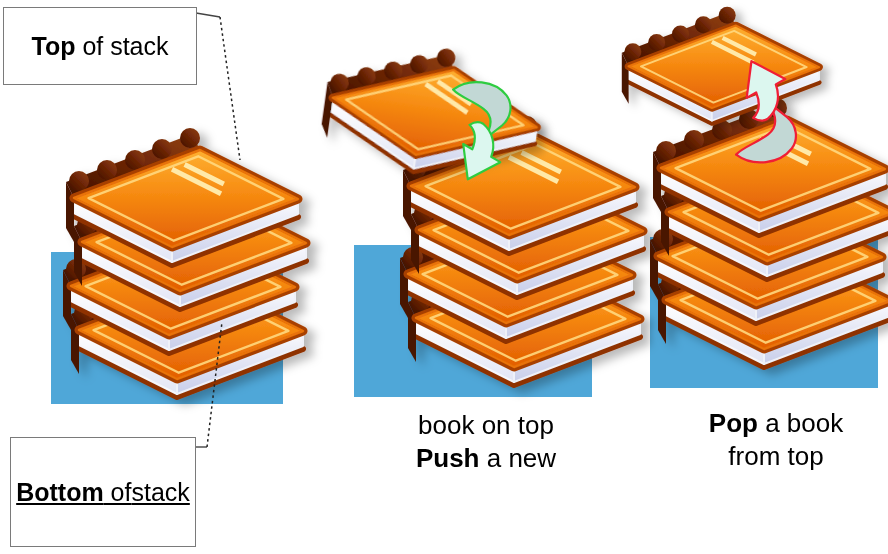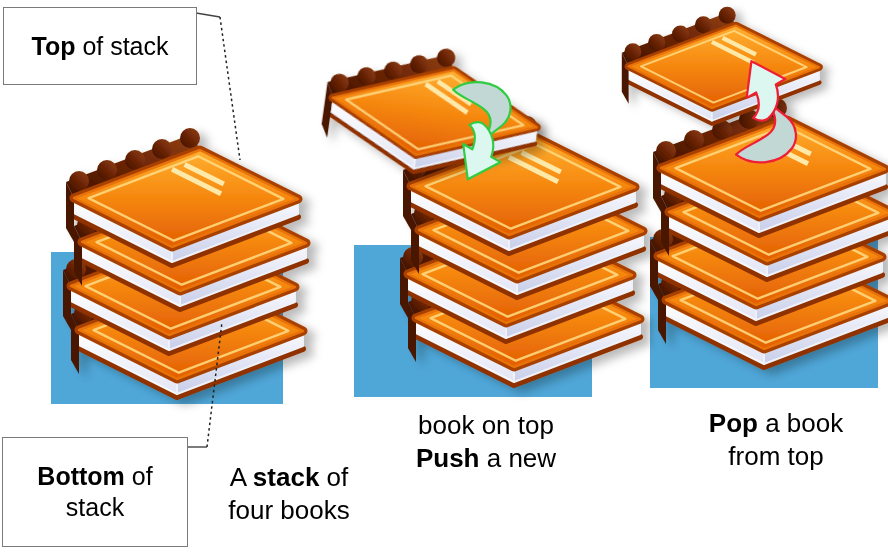--- a/index.html
+++ b/index.html
@@ -4,26 +4,26 @@
 <style>
   html,body{margin:0;padding:0;background:#fff;}
   .canvas{
     position:relative;width:888px;height:554px;background:var(--background,#fff);
     font-family:"Liberation Sans","DejaVu Sans",sans-serif;overflow:hidden;
     color:var(--text,#000);
   }
   .art{position:absolute;left:0;top:0;}
   .label-box{
     position:absolute;background:#fff;border:1.5px solid var(--label-box-border,#7a7a7a);
-    display:flex;flex-direction:column;justify-content:center;align-items:center;
+    display:flex;flex-direction:row;justify-content:center;align-items:center;
     text-align:right;font-size:25px;line-height:31px;z-index:3;
   }
   .label-box .b, .caption .b{font-weight:bold;}
   .label-box-top{left:3px;top:7px;width:192px;height:76px;}
-  .label-box-bottom{left:2px;top:437px;width:184px;height:108px;}
+  .label-box-bottom{left:10px;top:437px;width:184px;height:108px;text-decoration:underline;}
   .caption{
     position:absolute;text-align:center;font-size:26px;line-height:33px;z-index:3;
   }
   .caption-stack{left:169px;top:461px;width:240px;}
   .caption-push{left:366px;top:409px;width:240px;}
   .caption-pop{left:656px;top:407px;width:240px;}
 </style>
 </head>
 <body>
 
@@ -118,24 +118,20 @@
 
   <div class="label-box label-box-top">
     <div><span class="b">Top</span><span> of stack</span></div>
   </div>
 
   <div class="label-box label-box-bottom">
     <div><span class="b">Bottom</span><span> of</span></div>
     <div>stack</div>
   </div>
 
-  <div class="caption caption-stack">
-    <div><span>A </span><span class="b">stack</span><span> of</span></div>
-    <div>four books</div>
-  </div>
 
   <div class="caption caption-push">
     <div>book on top</div>
     <div><span class="b">Push</span><span> a new</span></div>
   </div>
 
   <div class="caption caption-pop">
     <div><span class="b">Pop</span><span> a book</span></div>
     <div>from top</div>
   </div>

